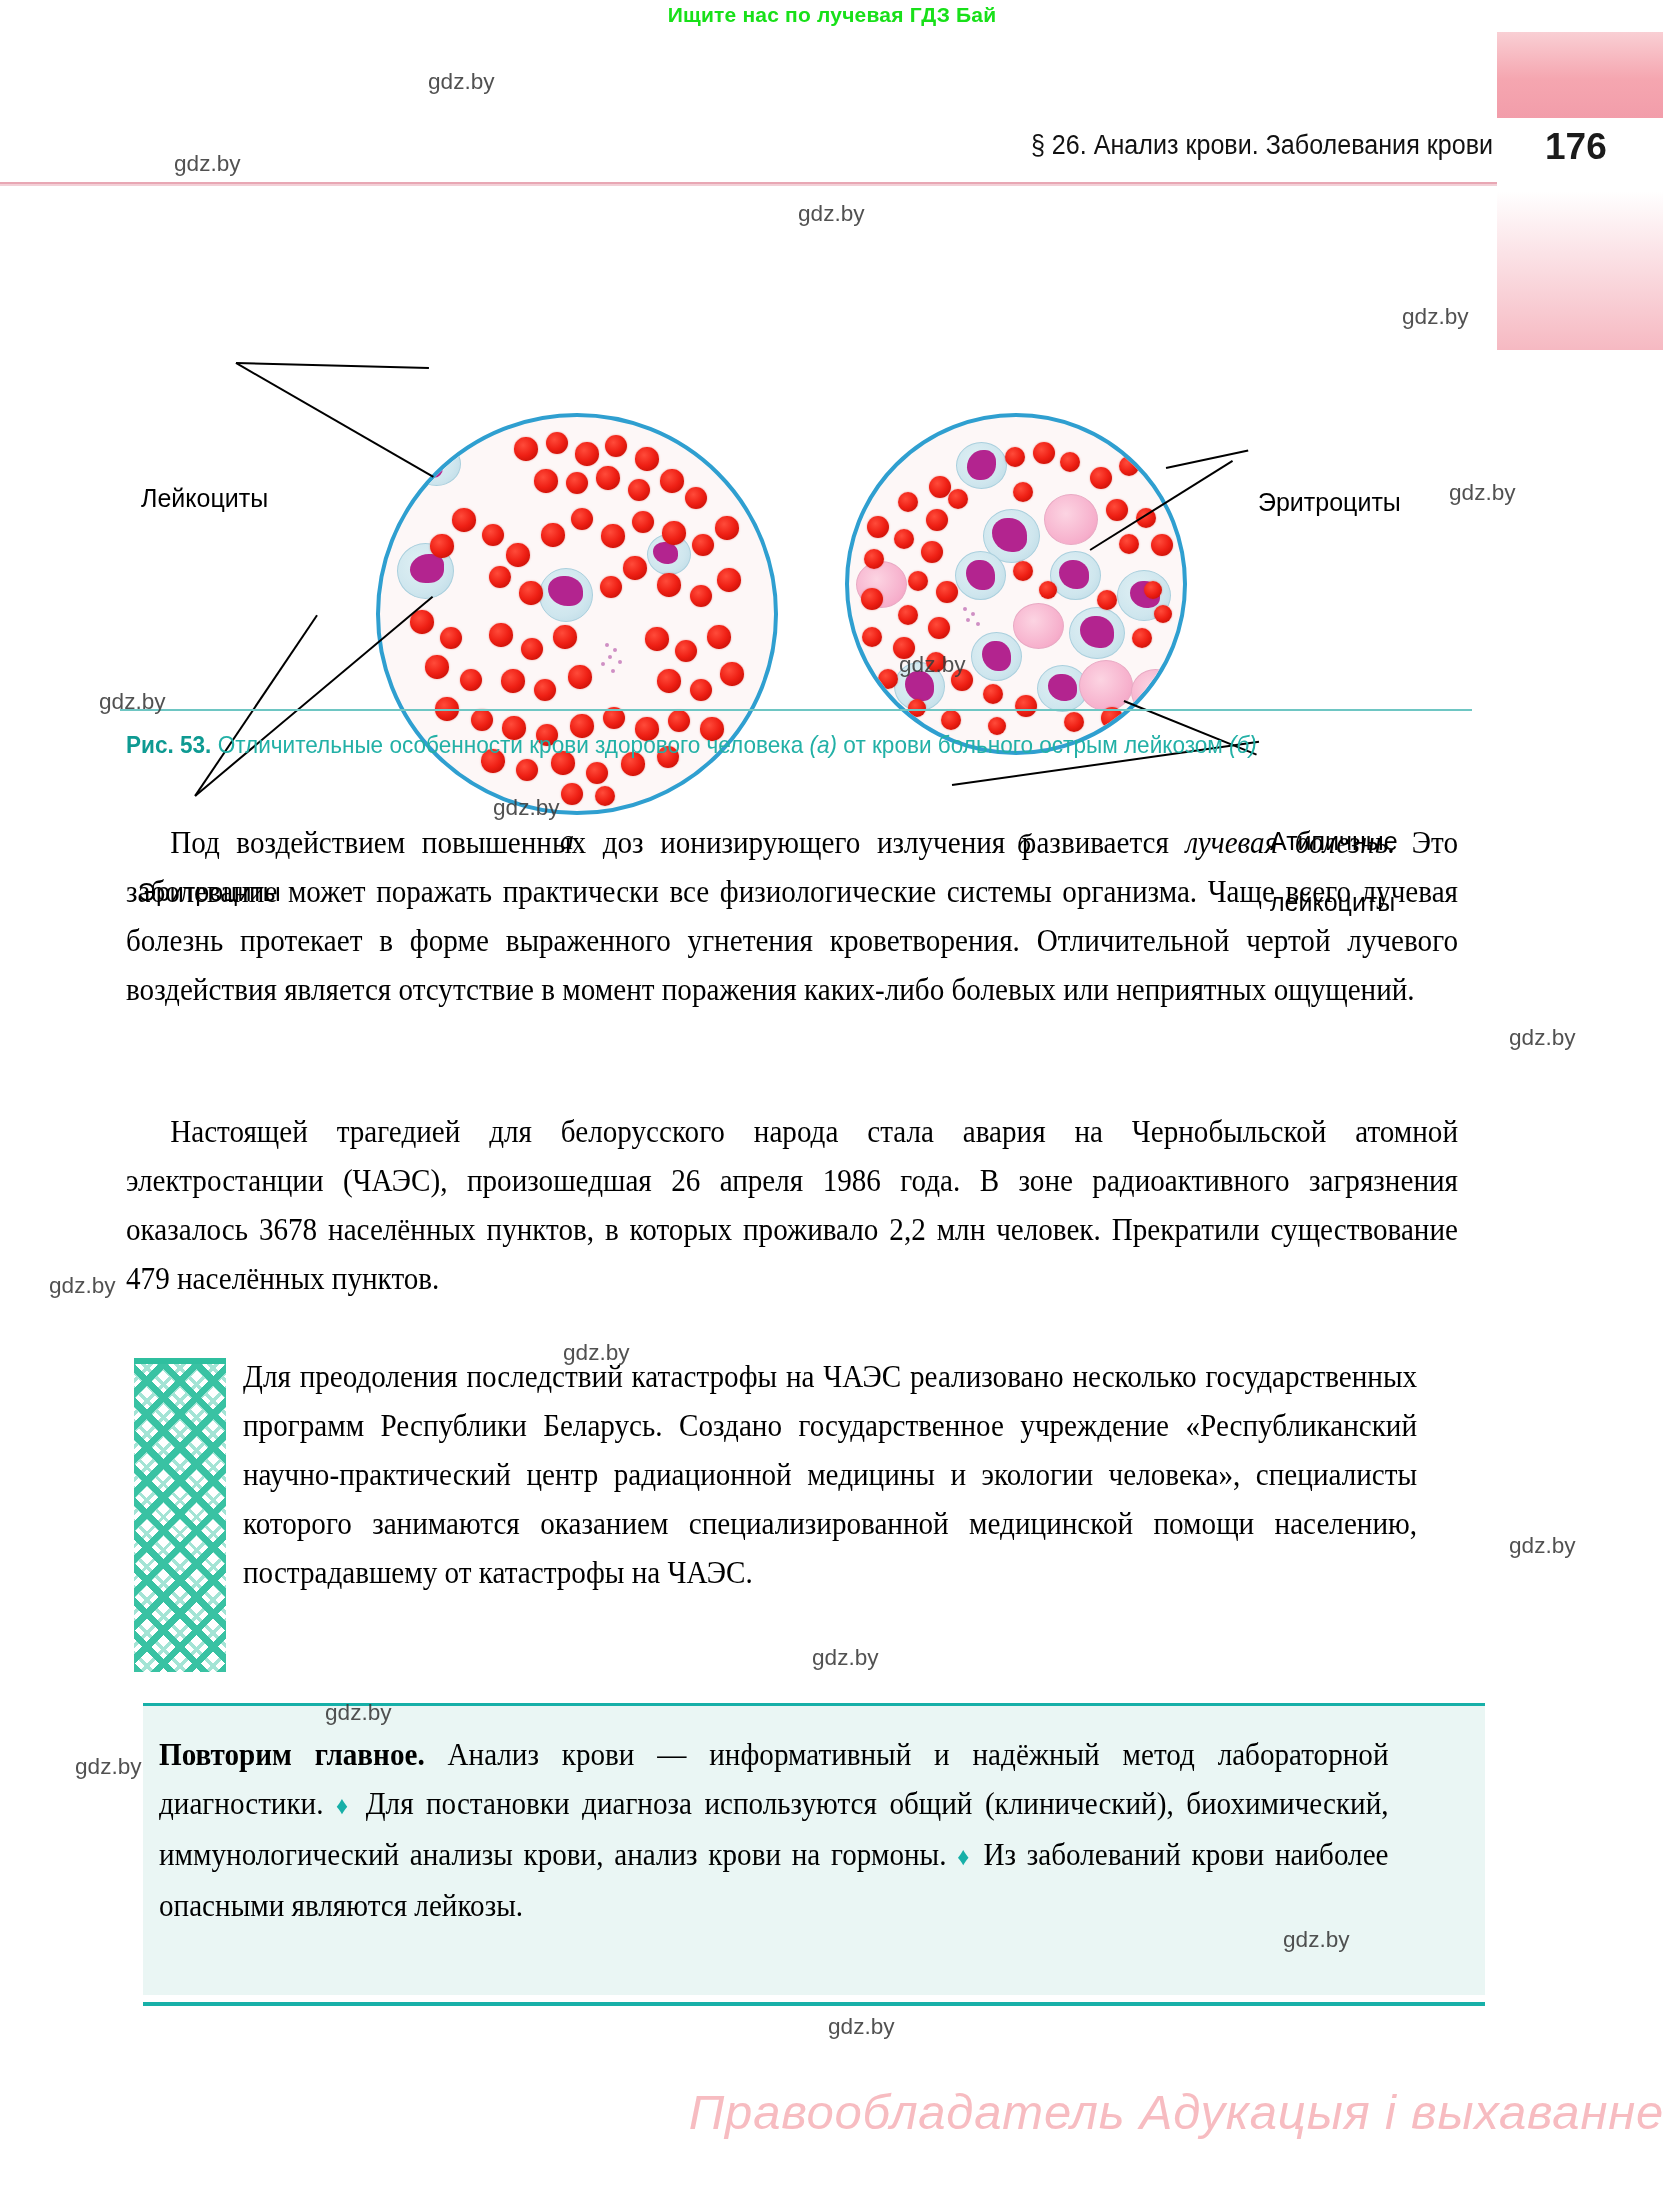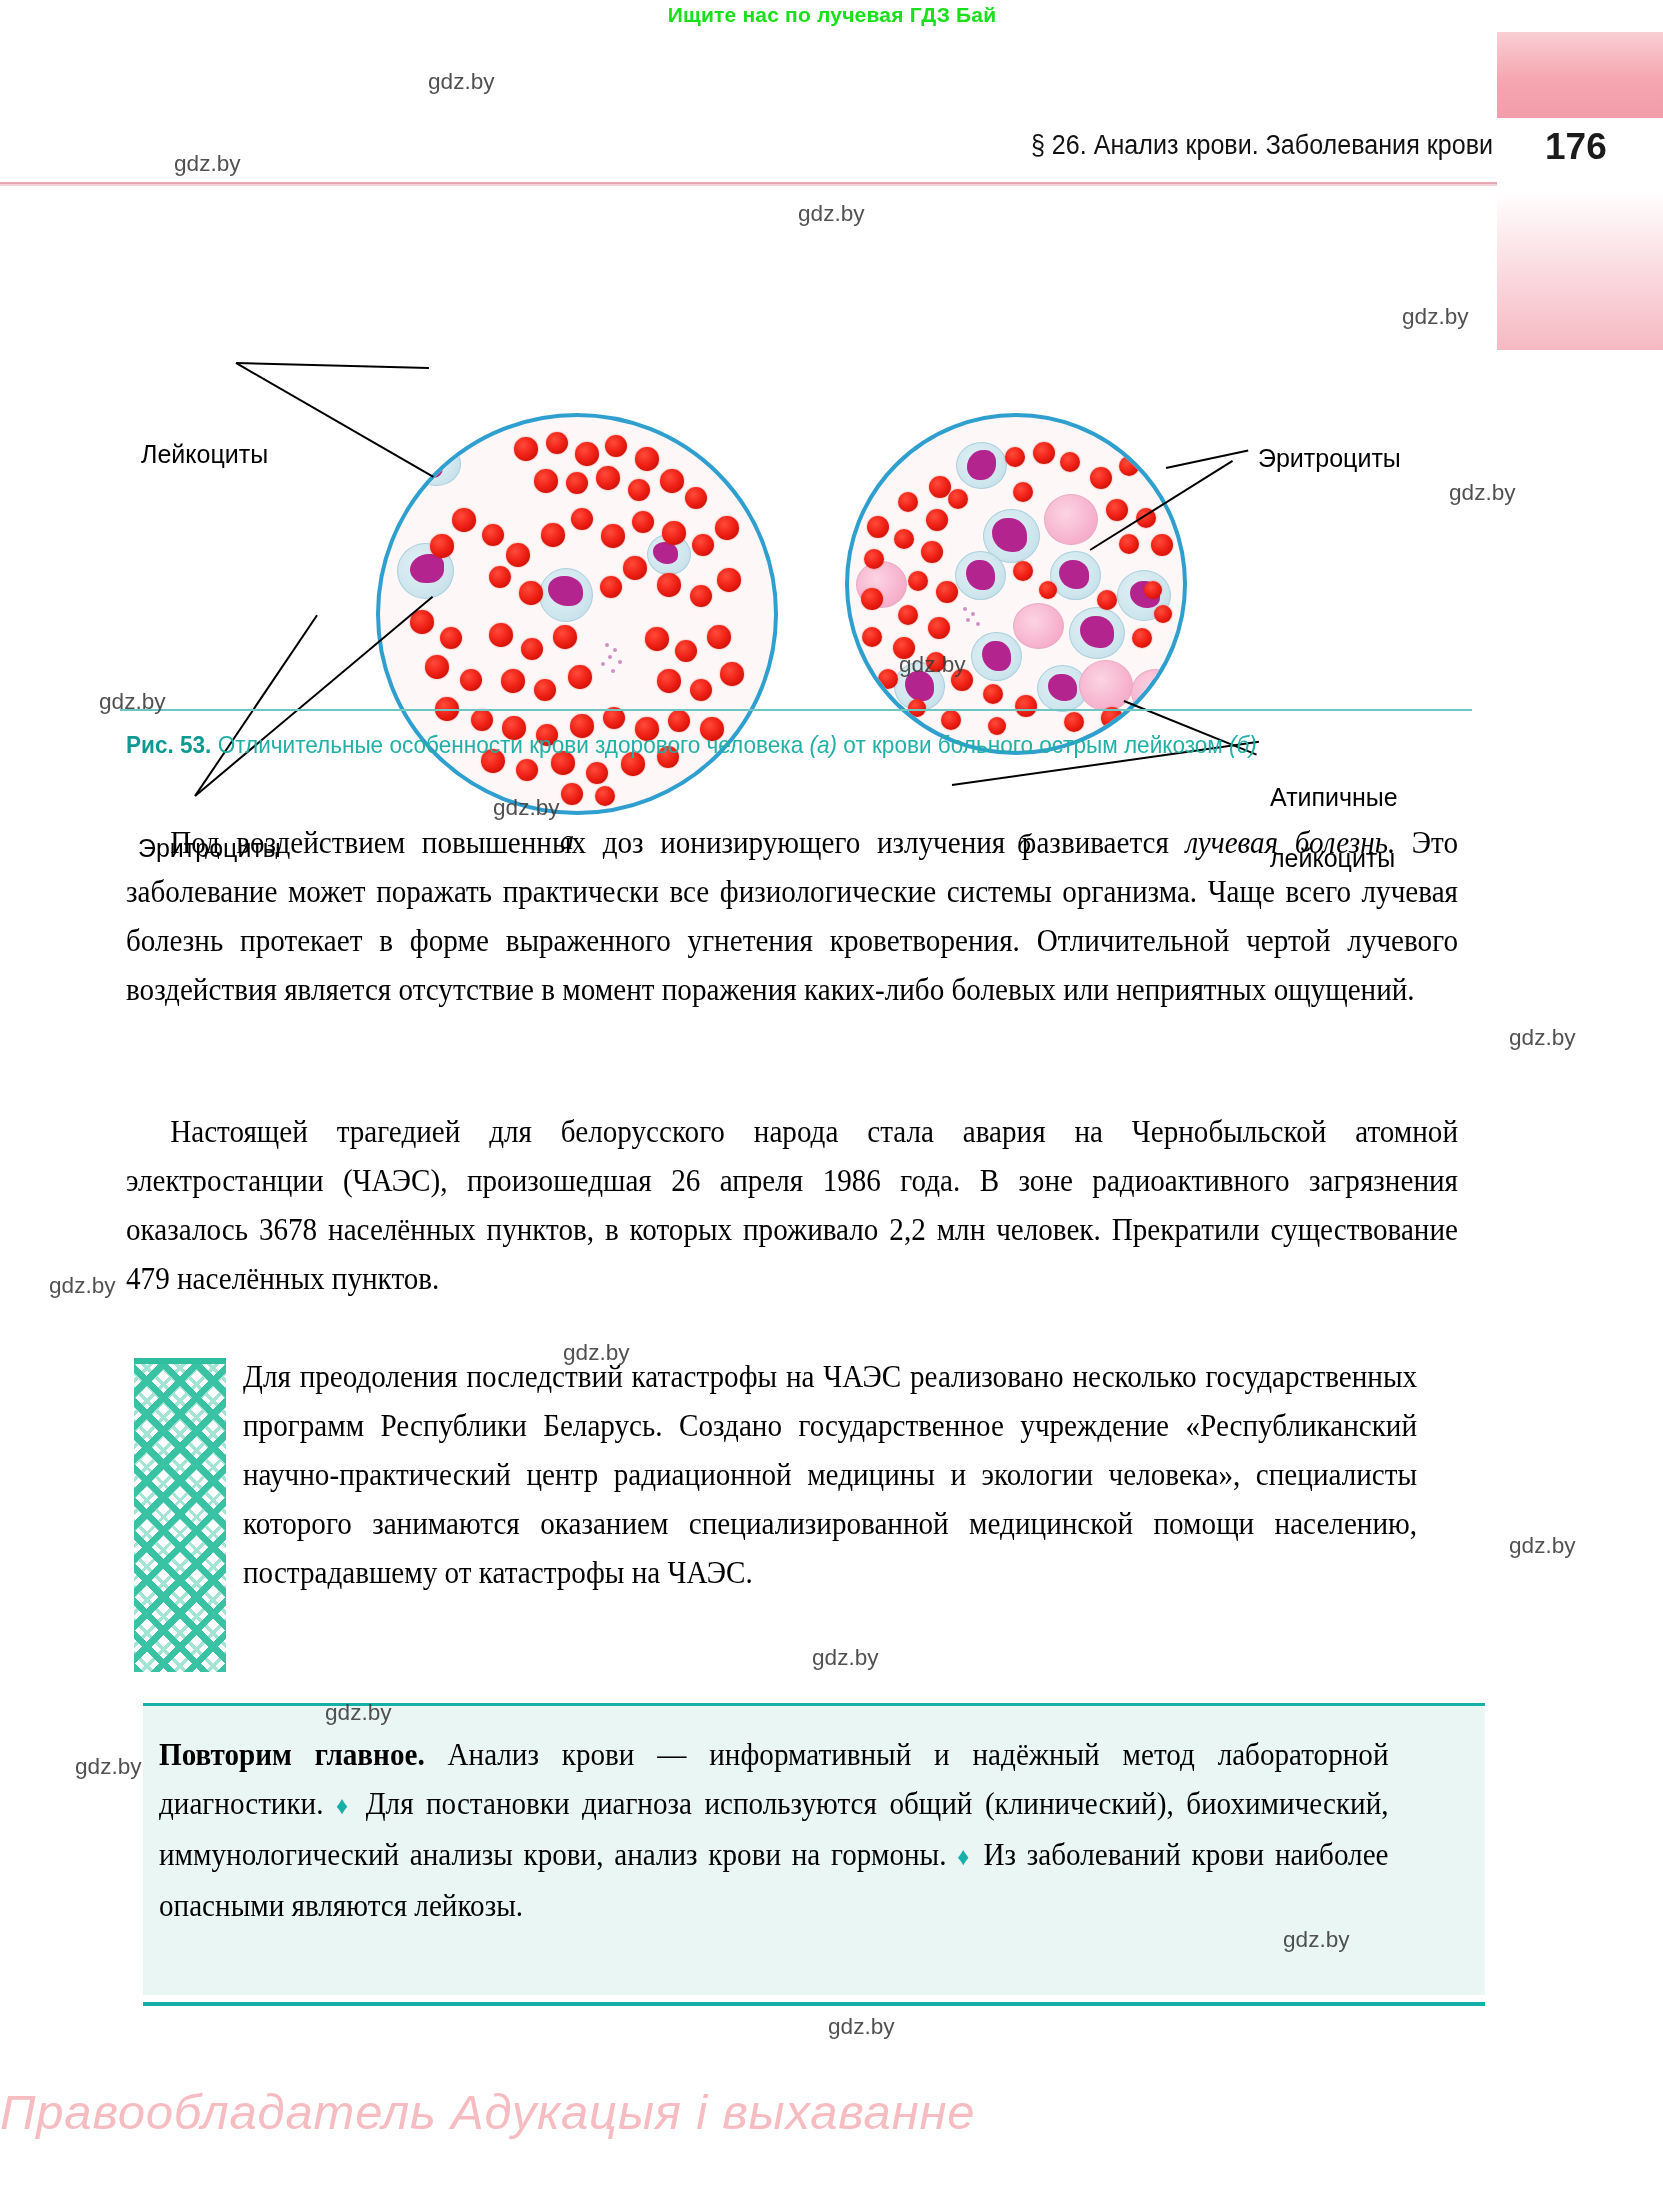--- a/index.html
+++ b/index.html
@@ -70,21 +70,21 @@
   .wbc .nuc{position:absolute;background:#b3248f;border-radius:46% 54% 40% 60%;}
   .wbc-pink{background:radial-gradient(circle at 40% 38%,#fcd4e2 0%,#f6aecb 70%,#eb94b8 100%);
        border:0.8px solid #e8a9c3;}
   .plt{position:absolute;width:4.2px;height:4.2px;border-radius:50%;background:#cf8fc4;}
 
   
   .lead{position:absolute;background:#000;height:1.7px;transform-origin:0 50%;}
   .fig-label{
     position:absolute;
     font-family:"Liberation Sans",sans-serif;
-    font-size:25px;color:#000;white-space:pre;
+    font-size:25px;color:#000;white-space:pre;margin-top:44px;
   }
   .fig-sub{
     position:absolute;
     font-family:"Liberation Serif",serif;
     font-style:italic;font-size:28px;color:#000;
   }
 
   
   .cap-rule{position:absolute;left:120px;top:709px;width:1352px;height:1.7px;background:#6ec6c3;}
   .caption{
@@ -133,21 +133,21 @@
     position:absolute;left:159px;top:1730px;width:1308px;
     font-family:"Liberation Serif",serif;
     font-size:31px;line-height:49px;color:#000;text-align:justify;
     transform:scaleX(.94);transform-origin:0 0;
   }
   .sum-txt b{font-weight:bold;}
   .dia{color:#17b0a8;font-size:25px;}
 
   
   .footer-wm{
-    position:absolute;left:0;top:2084px;width:1664px;text-align:left;
+    position:absolute;left:0;top:2084px;width:1664px;text-align:right;
     font-family:"Liberation Sans",sans-serif;
     font-style:italic;font-size:49px;color:#f7bcc1;letter-spacing:0.8px;
   }
   .footer-links{
     position:absolute;left:0;top:2172px;width:1664px;text-align:center;
     font-family:"Liberation Sans",sans-serif;
     font-size:21px;color:#2b3fd0;
   }
 
   

